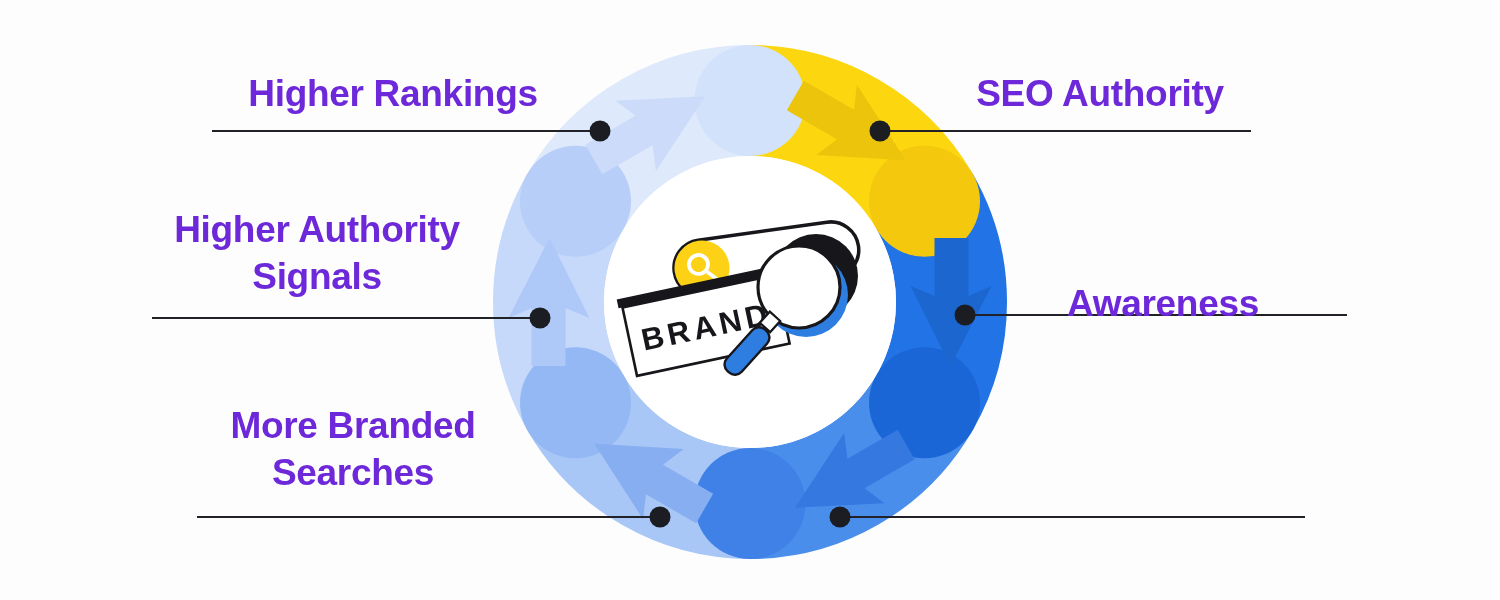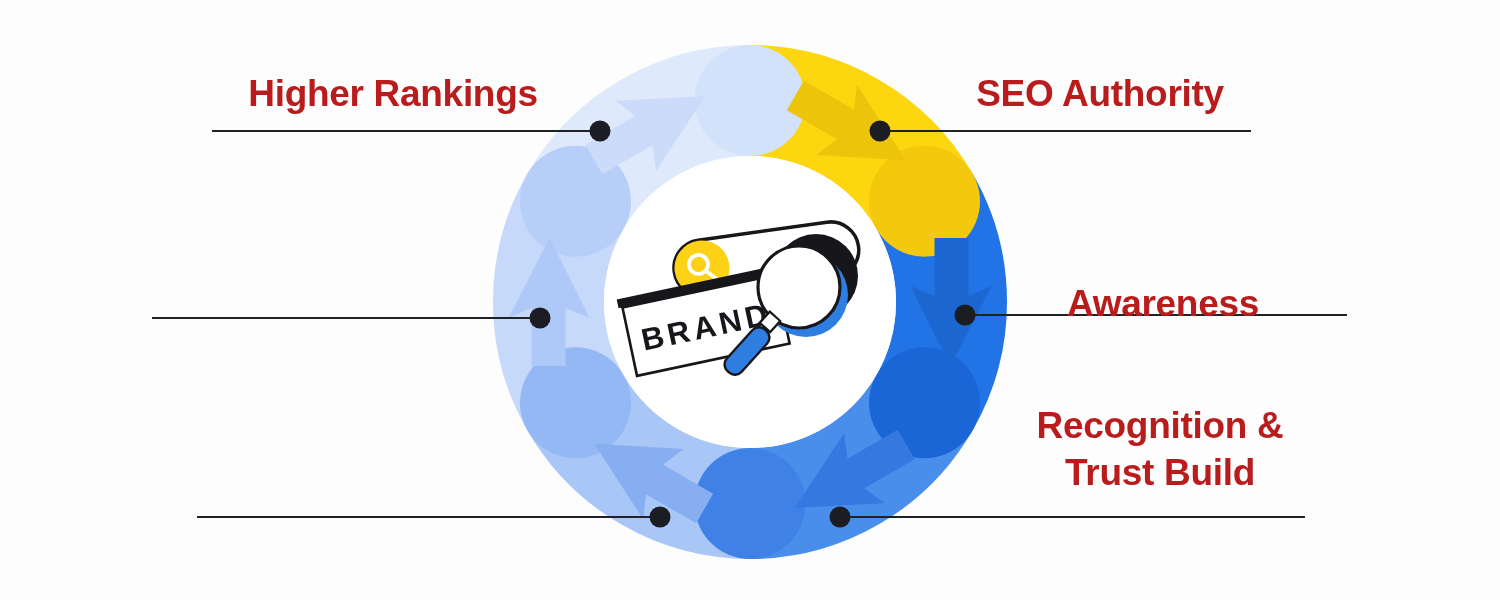--- a/index.html
+++ b/index.html
@@ -4,21 +4,21 @@
 <title></title>
 <style>
   html,body{margin:0;padding:0;background:#fdfdfd;}
   .canvas{
     position:relative;width:1500px;height:600px;overflow:hidden;
     background:#fdfdfd;font-family:"Liberation Sans", sans-serif;
   }
   .ring-svg{position:absolute;left:0;top:0;}
   .label{
     position:absolute;font-weight:700;font-size:37px;line-height:47px;
-    letter-spacing:-0.3px;color:#b91c1c;text-align:center;
+    letter-spacing:-0.3px;color:#6d28d9;text-align:center;
     -webkit-font-smoothing:antialiased;
   }
 </style>
 </head>
 <body>
 
 <div class="canvas">
 
   <svg class="ring-svg" width="1500" height="600" viewBox="0 0 1500 600">
 
@@ -98,16 +98,17 @@
       <circle cx="540" cy="318" r="10.5"></circle>
     </g>
   </svg>
 
   <div class="label" style="left:223px; top:70px;  width:340px;">Higher Rankings</div>
 
   <div class="label" style="left:930px; top:70px;  width:340px;">SEO Authority</div>
 
   <div class="label" style="left:993px; top:244px; width:340px;margin-top:36px;">Awareness</div>
 
-  <div class="label" style="left:1010px; top:402px; width:300px;">Recognition &amp; Trust Build</div>
 
+  <div class="label" style="left:203px; top:402px; width:300px;">More Branded Searches</div>
 
+  <div class="label" style="left:157px; top:206px; width:320px;">Higher Authority Signals</div>
 </div>
 
 </body></html>

